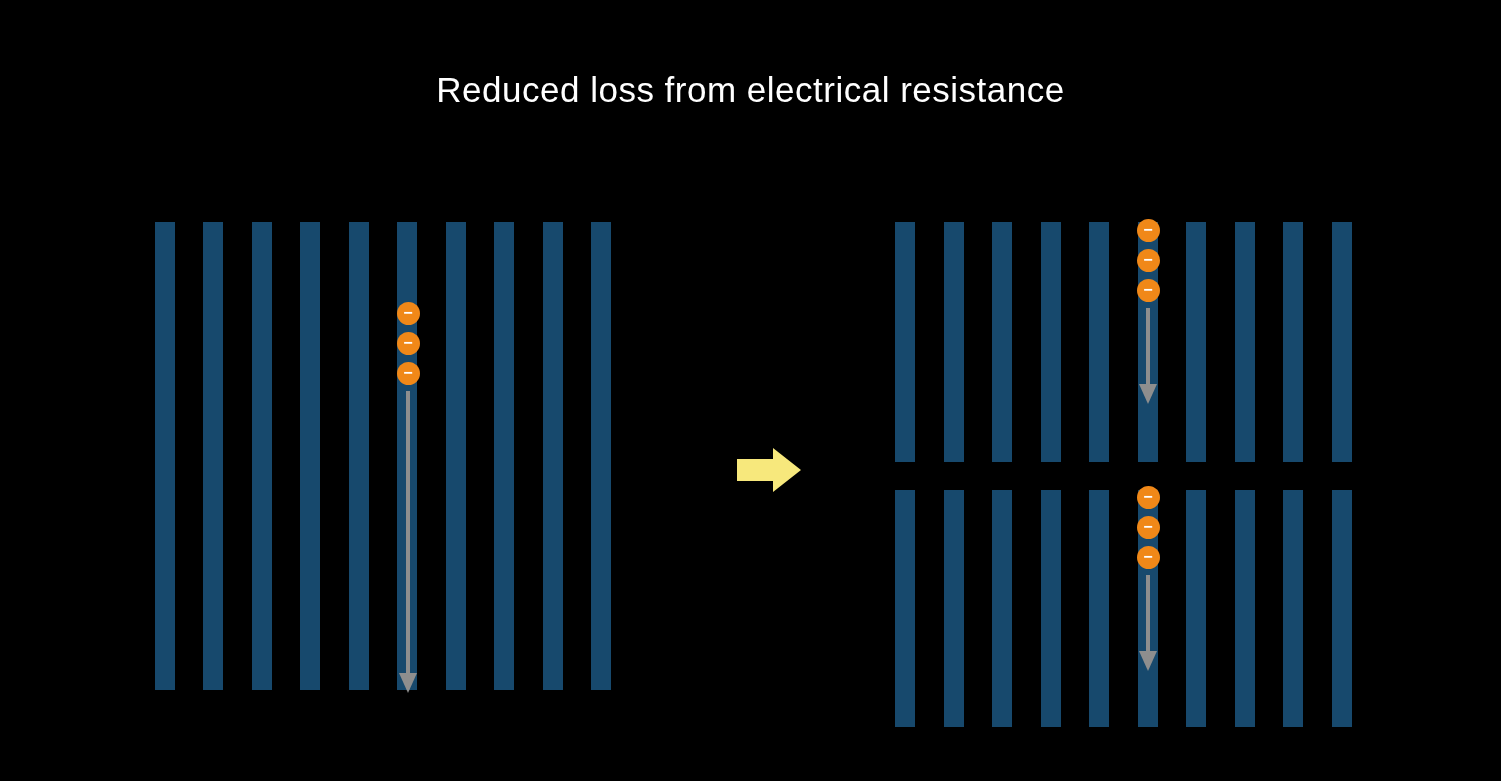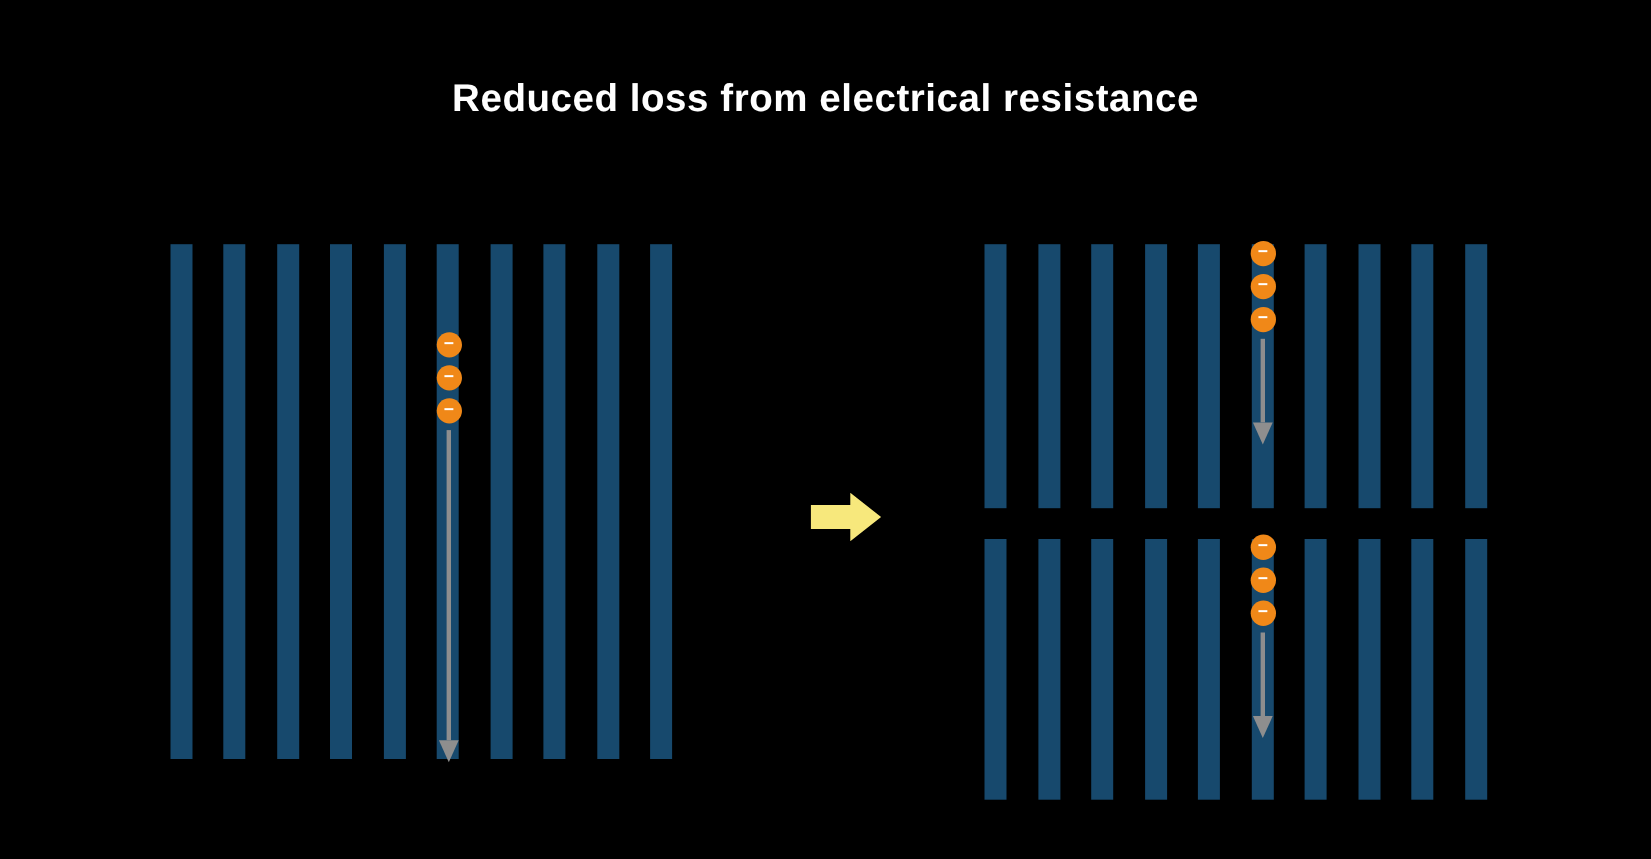--- a/index.html
+++ b/index.html
@@ -16,21 +16,21 @@
     font-family: "Liberation Sans", sans-serif;
   }
   .title {
     position: absolute;
     top: 70px;
     left: 0;
     width: 100%;
     text-align: center;
     color: var(--title-text, #fff);
     font-size: 35px;
-    font-weight: bold;
+    font-weight: normal;
     letter-spacing: 0.5px;
   }
   
   .bars {
     position: absolute;
     display: flex;
     justify-content: space-between;
   }
   .bar {
     width: 20px;

